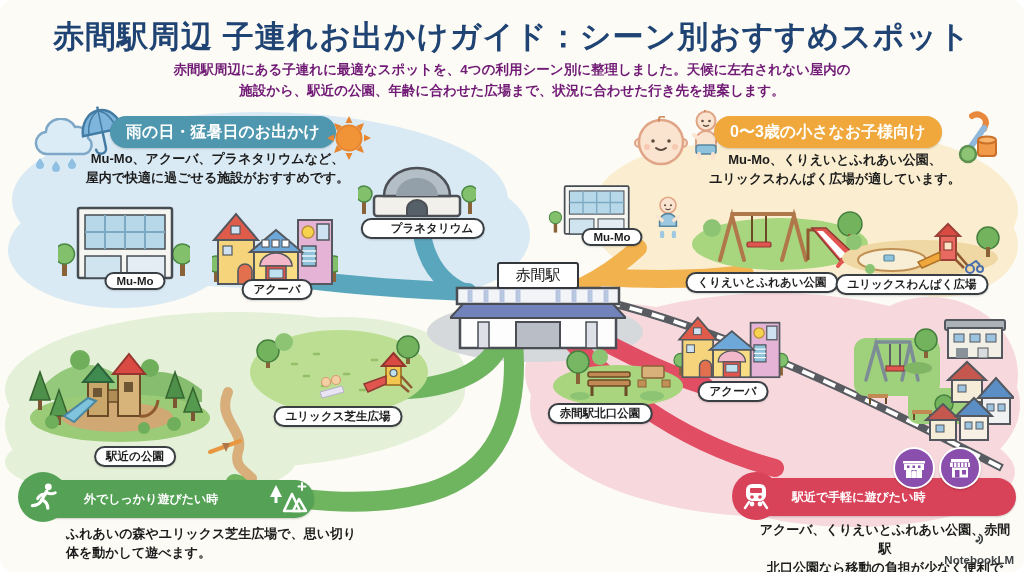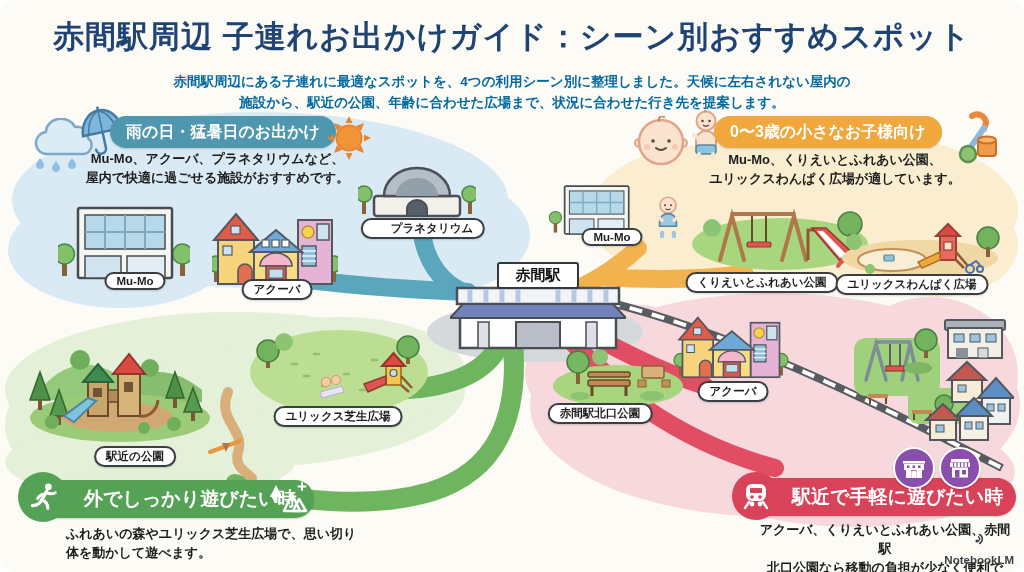--- a/index.html
+++ b/index.html
@@ -4,49 +4,49 @@
 <style>
   * { margin:0; padding:0; box-sizing:border-box; }
   body { background:#ffffff; font-family:"Liberation Sans", sans-serif; }
   #canvas { position:relative; width:1024px; height:572px; background:#fcfbf5;
             overflow:hidden; border-radius:14px; }
   #bg-svg { position:absolute; left:0; top:0; z-index:1; }
   .ill { position:absolute; z-index:2; }
   #ill-station { z-index:4; }
   .page-title { position:absolute; left:0; top:16px; width:1024px; text-align:center;
       font-size:31px; font-weight:800; color:#1f4373; letter-spacing:1px; z-index:5; }
-  .page-sub { position:absolute; left:0; top:72px; width:1024px; text-align:center;
-      font-size:13.5px; font-weight:bold; color:#0369a1; line-height:1.55;
+  .page-sub { position:absolute; left:0; top:60px; width:1024px; text-align:center;
+      font-size:13.5px; font-weight:bold; color:#701a75; line-height:1.55;
       white-space:pre-line; z-index:5; }
   .zone-badge { position:absolute; height:32px; line-height:32px; padding:0 16px;
       border-radius:17px; color:#fff; font-weight:bold; font-size:16px; z-index:6;
       white-space:nowrap; box-shadow:0 1px 2px rgba(0,0,0,.18); }
   .teal-bg { background:#4e97ae; }
   .orange-bg { background:#f0a83c; }
   .green-bg { background:#55a257; }
   .red-bg { background:#d9435a; }
   .badge-wrap { position:absolute; z-index:6; }
   .badge-pill { position:absolute; height:38px; line-height:38px; border-radius:21px;
-      color:#fff; font-weight:bold; font-size:19px; white-space:nowrap;
+      color:#fff; font-weight:bold; font-size:12px; white-space:nowrap;
       box-shadow:0 1px 2px rgba(0,0,0,.18); }
   .badge-circle { position:absolute; border-radius:50%; display:flex;
       align-items:center; justify-content:center; }
   .purple-circle { position:absolute; width:42px; height:42px; border-radius:50%;
       background:#8a4fad; border:2.5px solid #fff; display:flex; align-items:center;
       justify-content:center; z-index:7; box-shadow:0 1px 2px rgba(0,0,0,.2); }
   .desc { position:absolute; font-size:13px; font-weight:bold; color:#1c1c1c;
       line-height:1.45; white-space:pre-line; z-index:5; }
   .center { text-align:center; }
   .spot-label { position:absolute; transform:translateX(-50%); background:#fff;
       border:2px solid #3a3f44; border-radius:12px; padding:1px 10px;
       font-size:11.5px; font-weight:bold; color:#1e1e1e; white-space:nowrap;
       z-index:5; box-shadow:0 1px 2px rgba(0,0,0,.15); }
   .station-sign { position:absolute; left:47px; top:0; width:82px; height:27px;
       background:#fff; border:2.5px solid #33373c; border-radius:3px; text-align:center;
-      line-height:22px; font-size:15px; font-weight:bold; color:#111; z-index:5; }
+      line-height:22px; font-size:15px; font-weight:normal; color:#111; z-index:5; }
   .side-icon { position:absolute; z-index:6; }
   .footer-brand { position:absolute; right:10px; bottom:6px; display:flex;
       align-items:center; gap:8px; color:#3c4043; font-size:11.5px; font-weight:bold;
       z-index:8;flex-direction:column; }
 </style>
 </head>
 <body>
 
 <div id="canvas">
 

